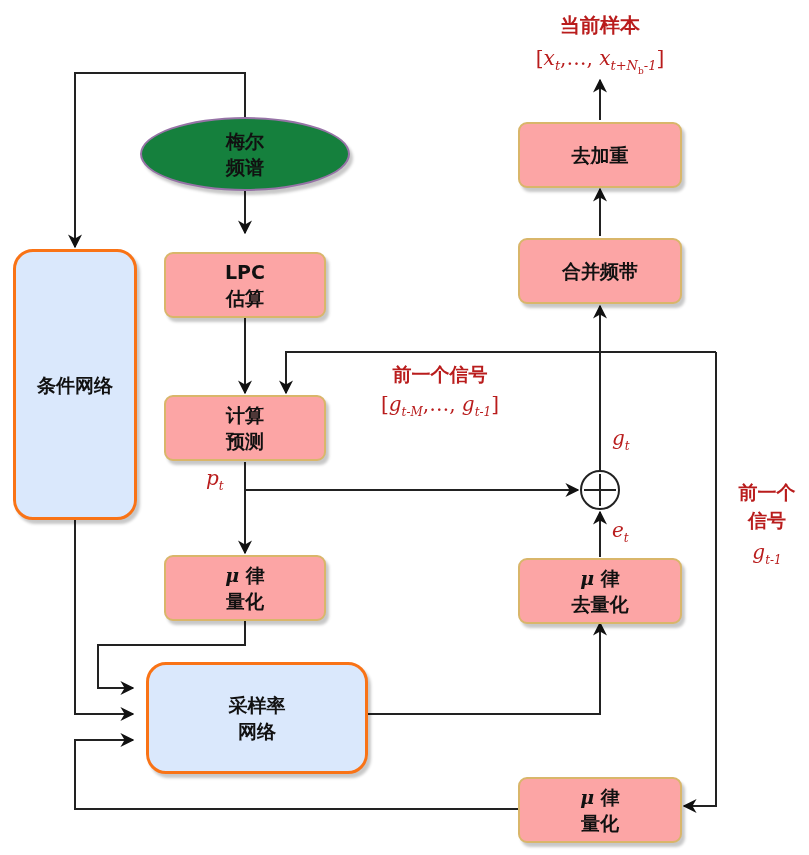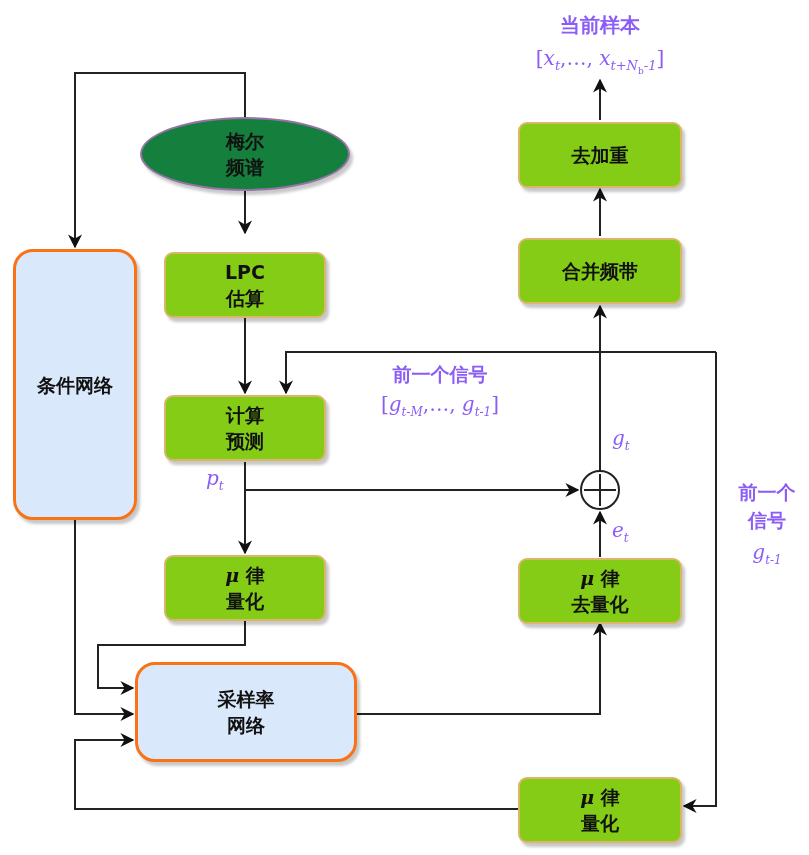--- a/index.html
+++ b/index.html
@@ -2,27 +2,27 @@
 <html><head>
 <meta charset="utf-8">
 <style>
   html, body { margin:0; padding:0; background:#ffffff; }
   body { width:809px; height:855px; position:relative; overflow:hidden;
          font-family:"DejaVu Sans", sans-serif; }
   svg { position:absolute; left:0; top:0; }
   .box { position:absolute; box-sizing:border-box; display:flex; flex-direction:column;
          align-items:center; justify-content:center; text-align:center; color:#111;
          font-weight:bold; font-size:19px; line-height:26px; }
-  .orange { background:#84cc16; border:2px solid #d9b66a; border-radius:9px;
+  .orange { background:#fca5a5; border:2px solid #d9b66a; border-radius:9px;
             box-shadow:3px 4px 3px rgba(0,0,0,0.22); }
   .blue { background:#dae8fc; border:3px solid #f97316; border-radius:20px;
           box-shadow:3px 4px 3px rgba(0,0,0,0.22); }
   .ellipse { background:#15803d; border:2px solid #9673a6; border-radius:50%;
              box-shadow:3px 4px 3px rgba(0,0,0,0.22); }
-  .lbl { position:absolute; color:#8b5cf6; text-align:center; }
+  .lbl { position:absolute; color:#b91c1c; text-align:center; }
   .bold { font-weight:bold; font-size:19px; }
   .math { font-family:"DejaVu Serif", serif; font-style:italic; font-size:20px; }
   .mu { font-weight:bold; }
   .mu i { font-family:"DejaVu Serif", serif; }
 </style>
 </head>
 <body>
 
 <svg width="809" height="855">
   <defs>
@@ -90,21 +90,21 @@
 
 <div class="box orange" style="left:164px;top:555px;width:162px;height:66px;">
   <span class="mu"><i>μ</i> <span>律</span></span>
   <span>量化</span>
 </div>
 
 <div class="box blue" style="left:13px;top:249px;width:124px;height:271px;">
   <span>条件网络</span>
 </div>
 
-<div class="box blue" style="left:135px;top:662px;width:222px;height:100px;">
+<div class="box blue" style="left:146px;top:662px;width:222px;height:112px;">
   <span>采样率</span>
   <span>网络</span>
 </div>
 
 <div class="box orange" style="left:518px;top:122px;width:164px;height:66px;">
   <span>去加重</span>
 </div>
 
 <div class="box orange" style="left:518px;top:238px;width:164px;height:66px;text-align:center;">
   <span>合并频带</span>

